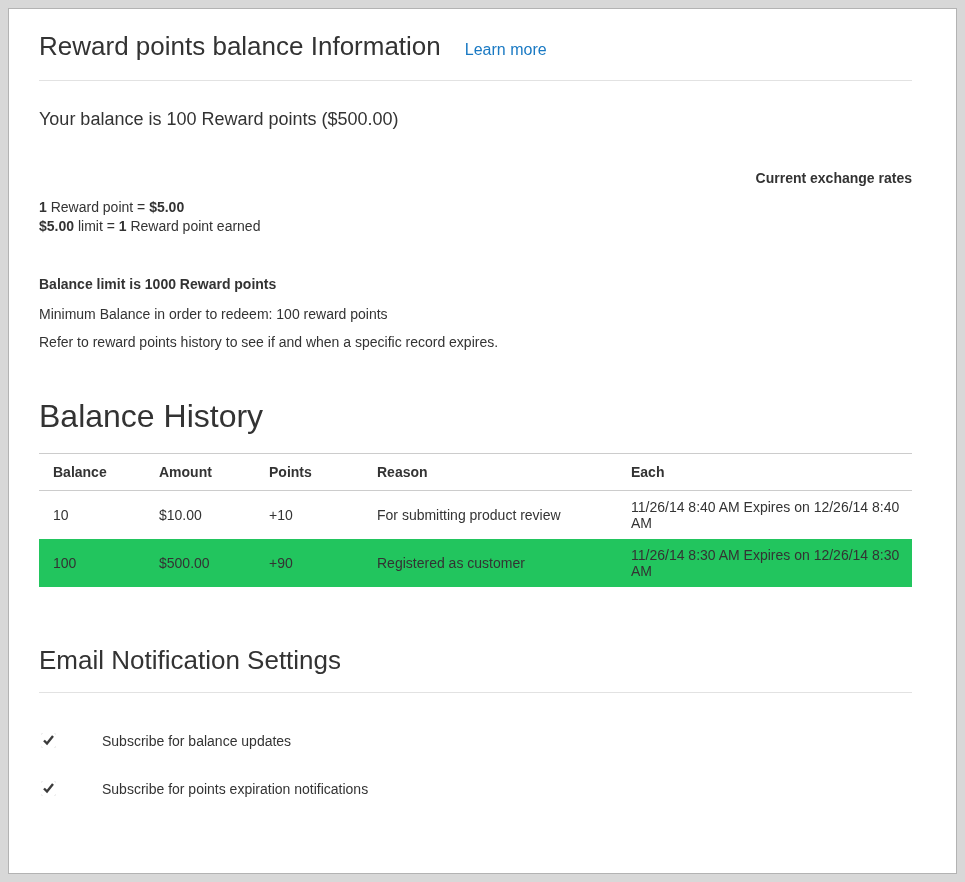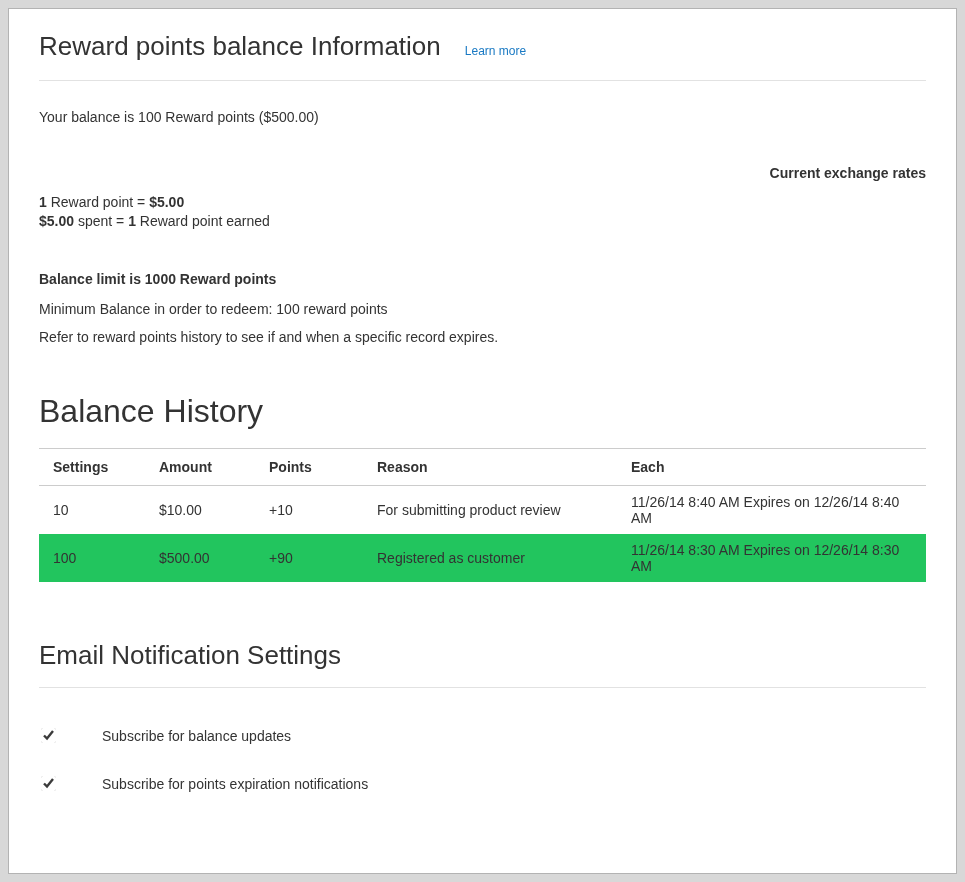--- a/index.html
+++ b/index.html
@@ -10,46 +10,46 @@
     background: #d8d8d8;
     font-family: "Liberation Sans", "DejaVu Sans", sans-serif;
     font-size: 14px;
     color: #333333;
   }
   .card {
     margin: 8px;
     height: 866px;
     background: #ffffff;
     border: 1px solid #b3b3b3;
-    padding: 22px 30px 30px 30px;
+    padding: 22px 44px 30px 30px;
     overflow: hidden;
   }
   .header-row {
     display: flex;
     align-items: baseline;
     gap: 24px;
     padding-bottom: 18px;
     border-bottom: 1px solid #e2e2e2;
   }
   .page-title {
     margin: 0;
     font-size: 26px;
     font-weight: 400;
     color: #333333;
     letter-spacing: 0;
   }
   .learn-more {
-    font-size: 12px;
+    font-size: 16px;
     color: #1979c3;
     text-decoration: none;
     cursor: pointer;
   }
   .balance-summary {
     margin: 28px 0 0 0;
-    font-size: 14px;
+    font-size: 18px;
   }
   p { margin: 0; }
   .bold { font-weight: 700; }
   .mt40 { margin-top: 40px; text-align: right; }
   .mt34 { margin-top: 40px; }
   .mt32 { margin-top: 32px; }
   .mt14 { margin-top: 14px; }
   .mt12 { margin-top: 12px; }
   .rates { margin-top: 12px; }
   .rate-line { line-height: 1.35; }
@@ -113,34 +113,34 @@
     <h1 class="page-title">Reward points balance Information</h1>
     <a class="learn-more" href="#">Learn more</a>
   </div>
 
   <p class="balance-summary">Your balance is 100 Reward points ($500.00)</p>
 
   <p class="bold mt40">Current exchange rates</p>
 
   <div class="rates">
     <div class="rate-line"><span class="bold">1</span><span> Reward point = </span><span class="bold">$5.00</span></div>
-    <div class="rate-line"><span class="bold">$5.00</span><span> spent = </span><span class="bold">1</span><span> Reward point earned</span></div>
+    <div class="rate-line"><span class="bold">$5.00</span><span> limit = </span><span class="bold">1</span><span> Reward point earned</span></div>
   </div>
 
   <p class="bold mt34">Balance limit is 1000 Reward points</p>
   <p class="mt14">Minimum Balance in order to redeem: 100 reward points</p>
 
   <p class="mt12">Refer to reward points history to see if and when a specific record expires.</p>
 
   <h2 class="section-title">Balance History</h2>
 
   <table class="history">
     <thead>
       <tr>
-        <th class="col-balance">Settings</th>
+        <th class="col-balance">Balance</th>
         <th class="col-amount">Amount</th>
         <th class="col-points">Points</th>
         <th class="col-reason">Reason</th>
         <th class="col-date">Each</th>
       </tr>
     </thead>
     <tbody>
       <tr>
         <td>10</td>
         <td>$10.00</td>

